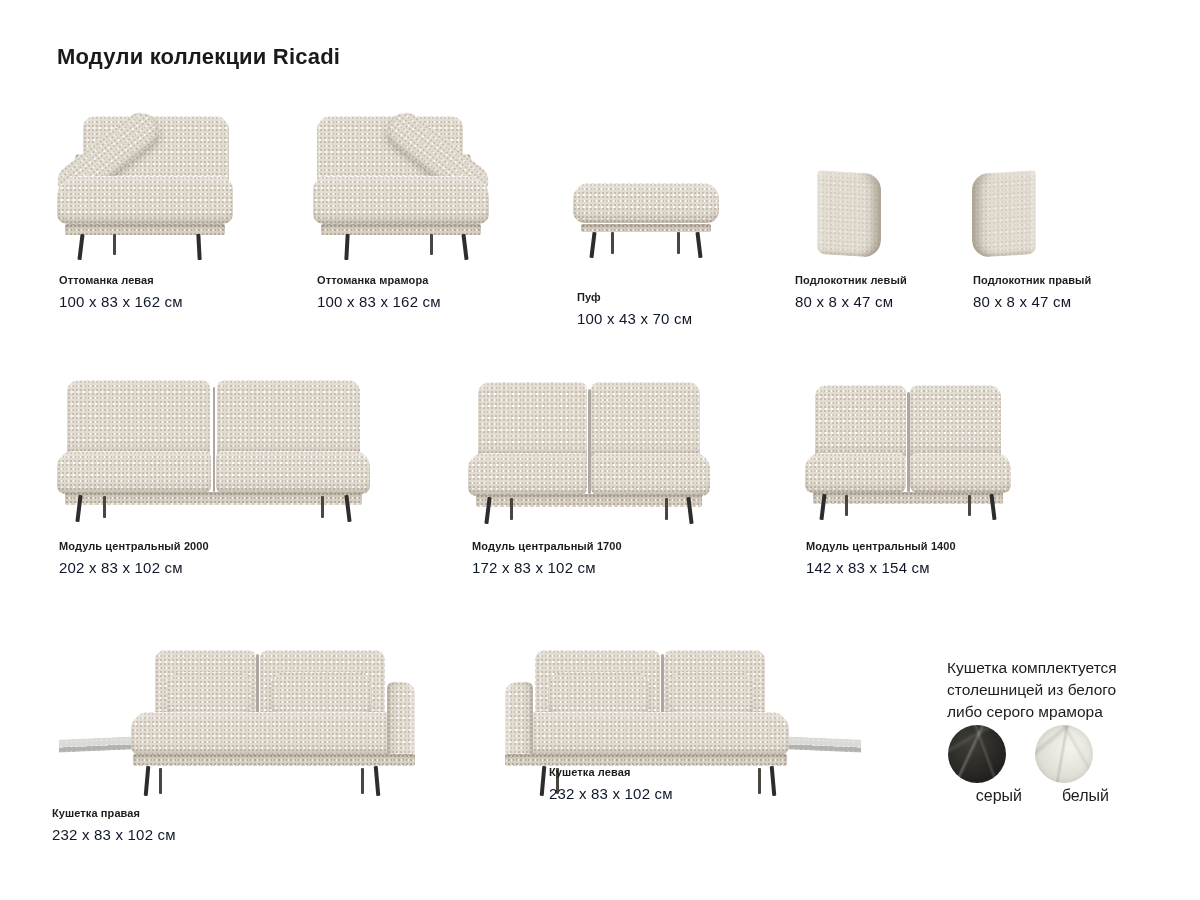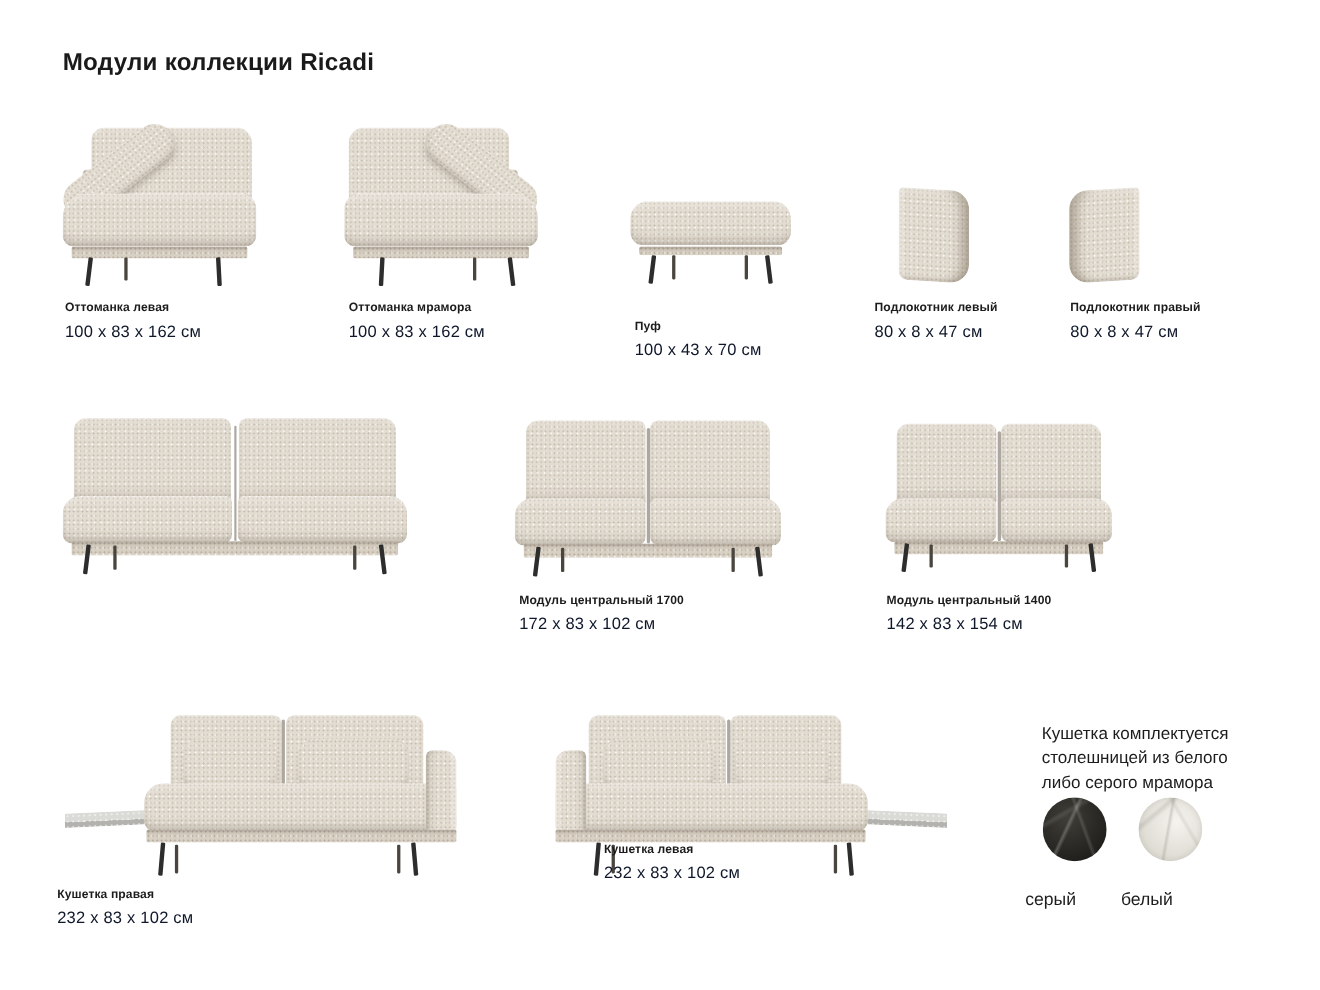--- a/index.html
+++ b/index.html
@@ -8,21 +8,21 @@
   .abs{position:absolute;}
 
   
   .page-title{position:absolute;left:57px;top:44px;font-size:22px;font-weight:700;letter-spacing:.2px;color:#1a1a1a;}
   .p-label{position:absolute;}
   .p-name{font-size:11px;font-weight:700;line-height:20px;letter-spacing:.1px;color:#1c1c1c;}
   .p-dims{font-size:15px;font-weight:400;line-height:20px;margin-top:2px;color:#0f172a;letter-spacing:.2px;}
   .note{position:absolute;left:947px;top:657px;font-size:15.5px;line-height:22px;color:#1c1c1c;}
   .note span{display:block;}
   .swatch{position:absolute;width:58px;height:58px;border-radius:50%;}
-  .swatch-label{position:absolute;width:90px;text-align:left;top:810px;font-size:16px;color:#1c1c1c;}
+  .swatch-label{position:absolute;width:90px;text-align:right;top:787px;font-size:16px;color:#1c1c1c;}
 
   
   .fabric{
     background-color:#e3dcd1;
     background-image:
       radial-gradient(rgba(118,106,90,.28) .7px, transparent 1px),
       radial-gradient(rgba(255,255,255,.95) .7px, transparent 1px);
     background-size:4px 4px,6px 6px;
     background-position:0 0,2px 3px;
   }
@@ -212,20 +212,24 @@
     <div class="seam mod-seam"></div>
     <div class="abs fabric seat-cushion mod-seat-l"></div>
     <div class="abs fabric seat-cushion mod-seat-r"></div>
     <div class="abs fabric-dk base-rail mod-base"></div>
     <div class="leg rear" style="left:40px;bottom:4px;height:21px;"></div>
     <div class="leg rear" style="right:40px;bottom:4px;height:21px;"></div>
     <div class="leg" style="left:16px;bottom:0;height:26px;transform:rotate(7deg);"></div>
     <div class="leg" style="right:16px;bottom:0;height:26px;transform:rotate(-7deg);"></div>
   </div>
 
+  <div class="p-label" style="left:59px;top:536px;">
+    <div class="p-name">Модуль центральный 2000</div>
+    <div class="p-dims">202 x 83 x 102 см</div>
+  </div>
   <div class="p-label" style="left:472px;top:536px;">
     <div class="p-name">Модуль центральный 1700</div>
     <div class="p-dims">172 x 83 x 102 см</div>
   </div>
   <div class="p-label" style="left:806px;top:536px;">
     <div class="p-name">Модуль центральный 1400</div>
     <div class="p-dims">142 x 83 x 154 см</div>
   </div>
 
   <div class="illus daybed" style="left:57px;top:648px;">

